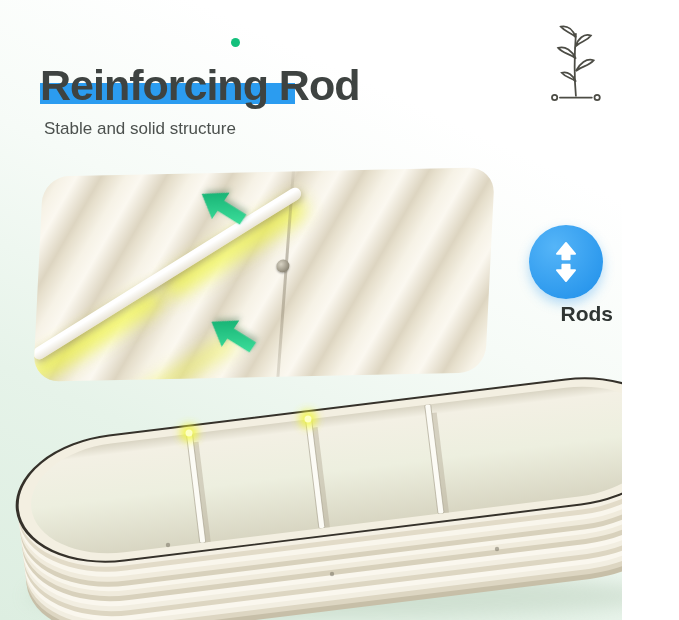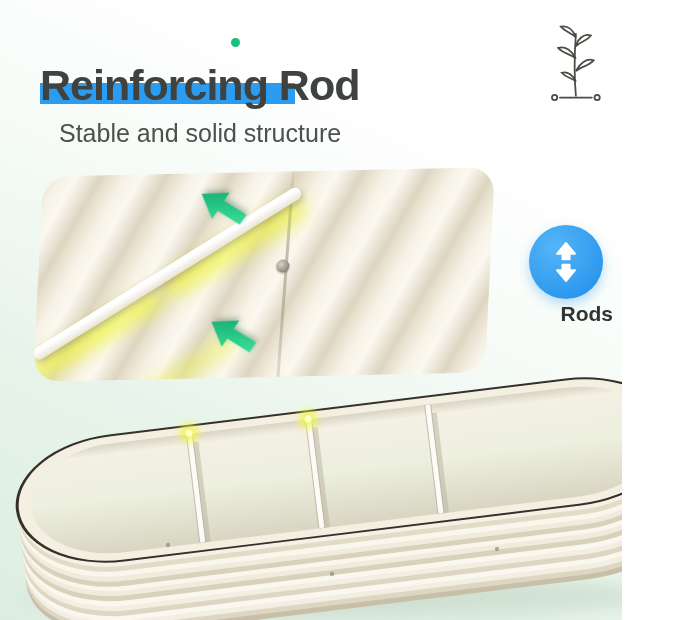--- a/index.html
+++ b/index.html
@@ -8,21 +8,21 @@
     font-family:"Liberation Sans","DejaVu Sans",sans-serif;
     background:linear-gradient(205deg,#ffffff 22%,#f6fbf7 45%,#e6f3e9 72%,#ddeee1 100%);
   }
   
   .title{
     position:absolute;left:40px;top:30px;z-index:6;
     font-size:43px;font-weight:bold;letter-spacing:-1px;color:#3e4341;line-height:52px;
   }
   .title-bar{position:absolute;left:40px;top:83px;width:255px;height:21px;background:#2b9cf0;z-index:5;}
   .title-dot{position:absolute;left:231px;top:38px;width:9px;height:9px;border-radius:50%;background:#13c07c;z-index:7;}
-  .subtitle{position:absolute;left:59px;top:104px;z-index:6;font-size:25px;color:#4c514e;margin-top:15px;}
+  .subtitle{position:absolute;left:44px;top:104px;z-index:6;font-size:17px;color:#4c514e;margin-top:15px;}
   .plant{position:absolute;right:16px;top:22px;width:62px;height:82px;z-index:6;}
   
   .panel{
     position:absolute;left:38px;top:172px;width:452px;height:205px;z-index:4;
     border-radius:26px;overflow:hidden;
     transform:rotate(-1.2deg) skewX(-4deg);
     background:repeating-linear-gradient(118deg,
       #e6dfcc 0px,#f6f2e6 16px,#fbf8f0 30px,#ddd5c1 52px,#e6dfcc 58px);
   }
   .streak{position:absolute;background:#eff542;filter:blur(9px);transform:rotate(-32deg);border-radius:12px;}

